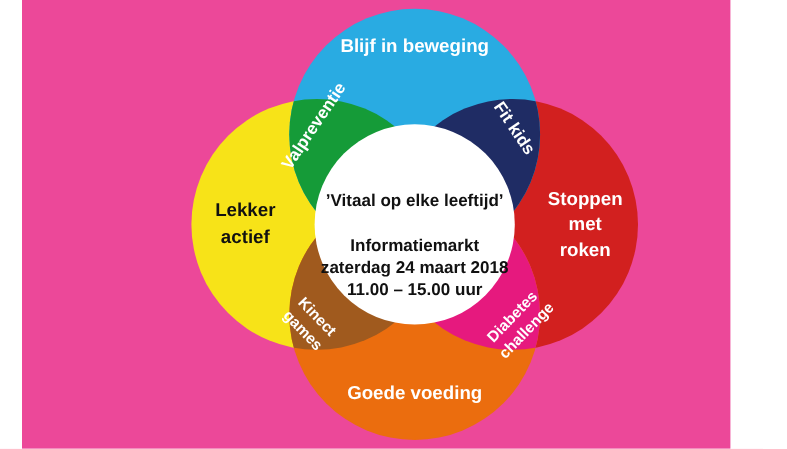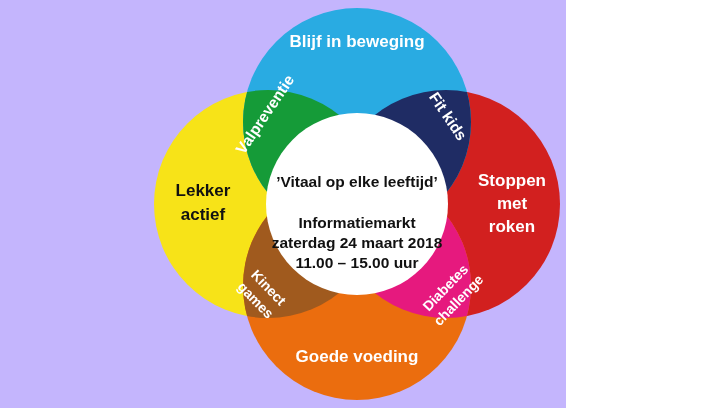--- a/index.html
+++ b/index.html
@@ -8,23 +8,24 @@
     background: #ffffff;
   }
   body {
     width: 715px;
     height: 408px;
     overflow: hidden;
     font-family: "Liberation Sans", sans-serif;
   }
   #stage {
     position: relative;
-    width: 566px;
+    width: 644px;
     height: 408px;
-    background: #c4b5fd;
+    background: #ec4899;
+    margin-left: 20px;
   }
   svg#venn {
     display: block;
     width: 715px;
     height: 408px;
   }
   .petal-label {
     font-family: "Liberation Sans", sans-serif;
     font-weight: bold;
     text-anchor: middle;

